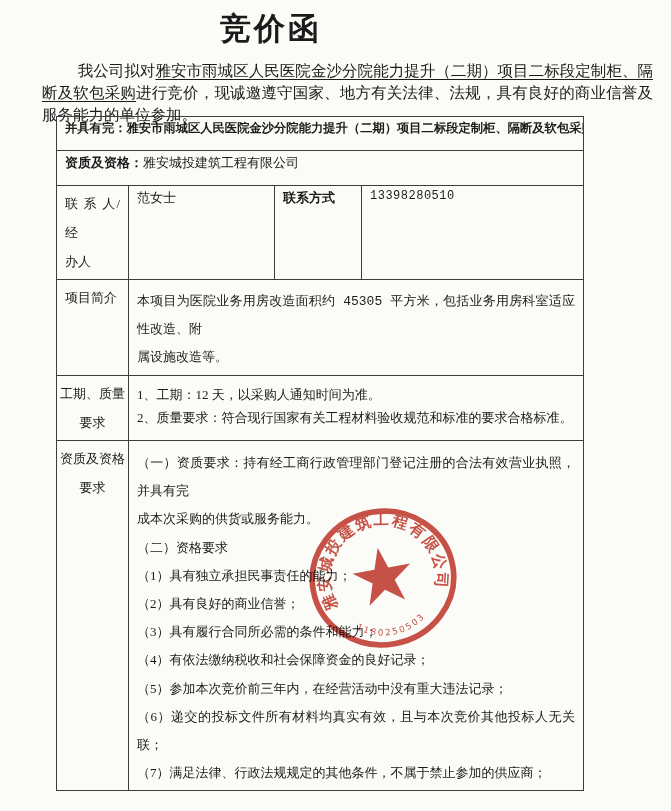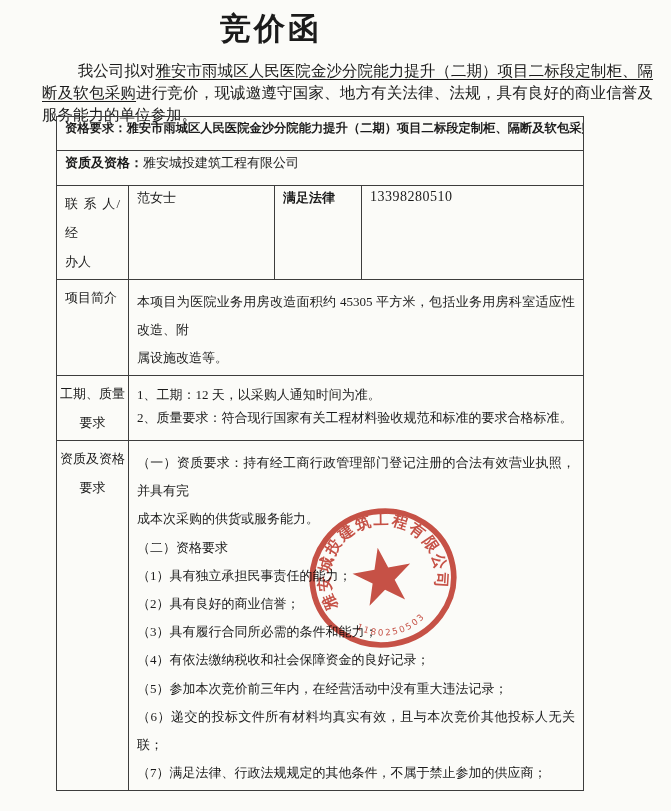--- a/index.html
+++ b/index.html
@@ -53,25 +53,25 @@
   .r2 td { height:28px; }
   .r3 td { height:58px; }
   .r4 td { height:61px;margin-left:26px; }
   .r5 td { height:57px; }
   .r6 td { height:54px; }
   .r7 td { height:283px; }
 
   .r1 td { font-size:12.3px; white-space:nowrap; overflow:hidden; vertical-align:middle; padding-left:6px; }
   .r2 td { vertical-align:middle; padding-left:6px; }
   .r3 td { padding-top:9px; }
-  .r4 .content { line-height:28px; padding-top:8px; }
+  .r4 .content { line-height:28px; padding-top:8px;font-family:Liberation Mono, monospace; }
   .r5 .content { line-height:28px; padding-top:8px; }
   .r6 .content { line-height:23px; padding-top:7px; }
   .r7 .content { line-height:28.2px; padding-top:8px; }
-  .phone { font-size:14px; letter-spacing:0.5px; }
+  .phone { font-size:12px; letter-spacing:0.5px;font-family:Liberation Mono, monospace; }
 
   .seal {
     position:absolute; left:306px; top:503px;
     width:154px; height:150px;
     transform:rotate(-10deg);
     opacity:0.88;
     mix-blend-mode:multiply;
     pointer-events:none;
   }
 </style>
@@ -85,32 +85,32 @@
 <table class="doc">
   <colgroup>
       <col style="width:72px">
       <col style="width:146px">
       <col style="width:87px">
       <col style="width:222px">
     </colgroup>
 
   <tbody>
       <tr class="r1">
-    <td colspan="4" class="bold"><span>资格要求：</span><span>雅安市雨城区人民医院金沙分院能力提升（二期）项目二标段定制柜、隔断及软包采购</span></td>
+    <td colspan="4" class="bold"><span>并具有完：</span><span>雅安市雨城区人民医院金沙分院能力提升（二期）项目二标段定制柜、隔断及软包采购</span></td>
   </tr>
 
   <tr class="r2">
     <td colspan="4"><span class="bold">资质及资格：</span><span>雅安城投建筑工程有限公司</span></td>
   </tr>
 
   <tr class="r3">
     <td class="lbl">联 系 人/经
 办人</td>
     <td>范女士</td>
-    <td class="bold">满足法律</td>
+    <td class="bold">联系方式</td>
     <td class="phone">13398280510</td>
   </tr>
 
   <tr class="r4">
     <td class="lbl">项目简介</td>
     <td colspan="3" class="content pre">本项目为医院业务用房改造面积约 45305 平方米，包括业务用房科室适应性改造、附
 属设施改造等。</td>
   </tr>
 
 

